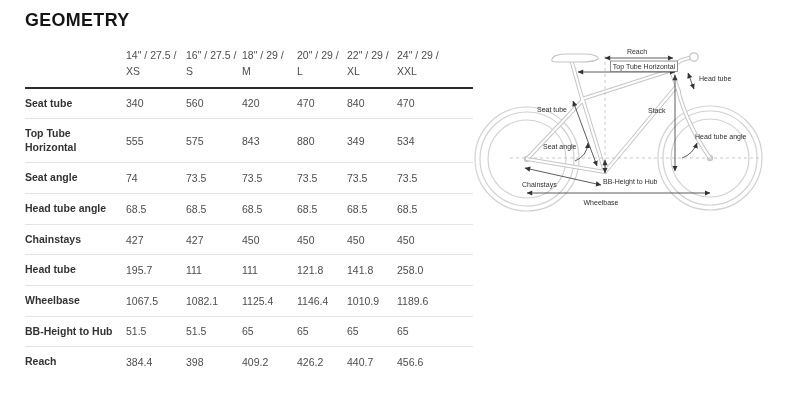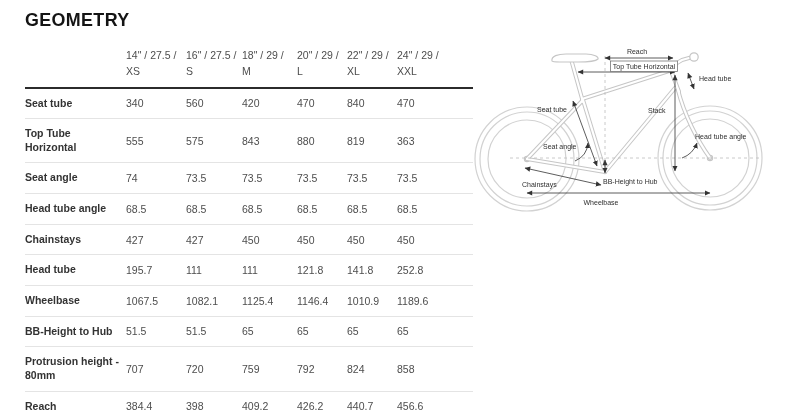--- a/index.html
+++ b/index.html
@@ -101,22 +101,22 @@
       <td>470</td>
       <td>840</td>
       <td>470</td>
     </tr>
     <tr>
       <th>Top Tube Horizontal</th>
       <td>555</td>
       <td>575</td>
       <td>843</td>
       <td>880</td>
-      <td>819</td>
-      <td>363</td>
+      <td>349</td>
+      <td>534</td>
     </tr>
     <tr>
       <th>Seat angle</th>
       <td>74</td>
       <td>73.5</td>
       <td>73.5</td>
       <td>73.5</td>
       <td>73.5</td>
       <td>73.5</td>
     </tr>
@@ -138,48 +138,39 @@
       <td>450</td>
       <td>450</td>
     </tr>
     <tr>
       <th>Head tube</th>
       <td>195.7</td>
       <td>111</td>
       <td>111</td>
       <td>121.8</td>
       <td>141.8</td>
-      <td>252.8</td>
+      <td>258.0</td>
     </tr>
     <tr>
       <th>Wheelbase</th>
       <td>1067.5</td>
       <td>1082.1</td>
       <td>1125.4</td>
       <td>1146.4</td>
       <td>1010.9</td>
       <td>1189.6</td>
     </tr>
     <tr>
       <th>BB-Height to Hub</th>
       <td>51.5</td>
       <td>51.5</td>
       <td>65</td>
       <td>65</td>
       <td>65</td>
       <td>65</td>
-    </tr>
-    <tr>
-      <th>Protrusion height - 80mm</th>
-      <td>707</td>
-      <td>720</td>
-      <td>759</td>
-      <td>792</td>
-      <td>824</td>
-      <td>858</td>
     </tr>
     <tr>
       <th>Reach</th>
       <td>384.4</td>
       <td>398</td>
       <td>409.2</td>
       <td>426.2</td>
       <td>440.7</td>
       <td>456.6</td>
     </tr>

